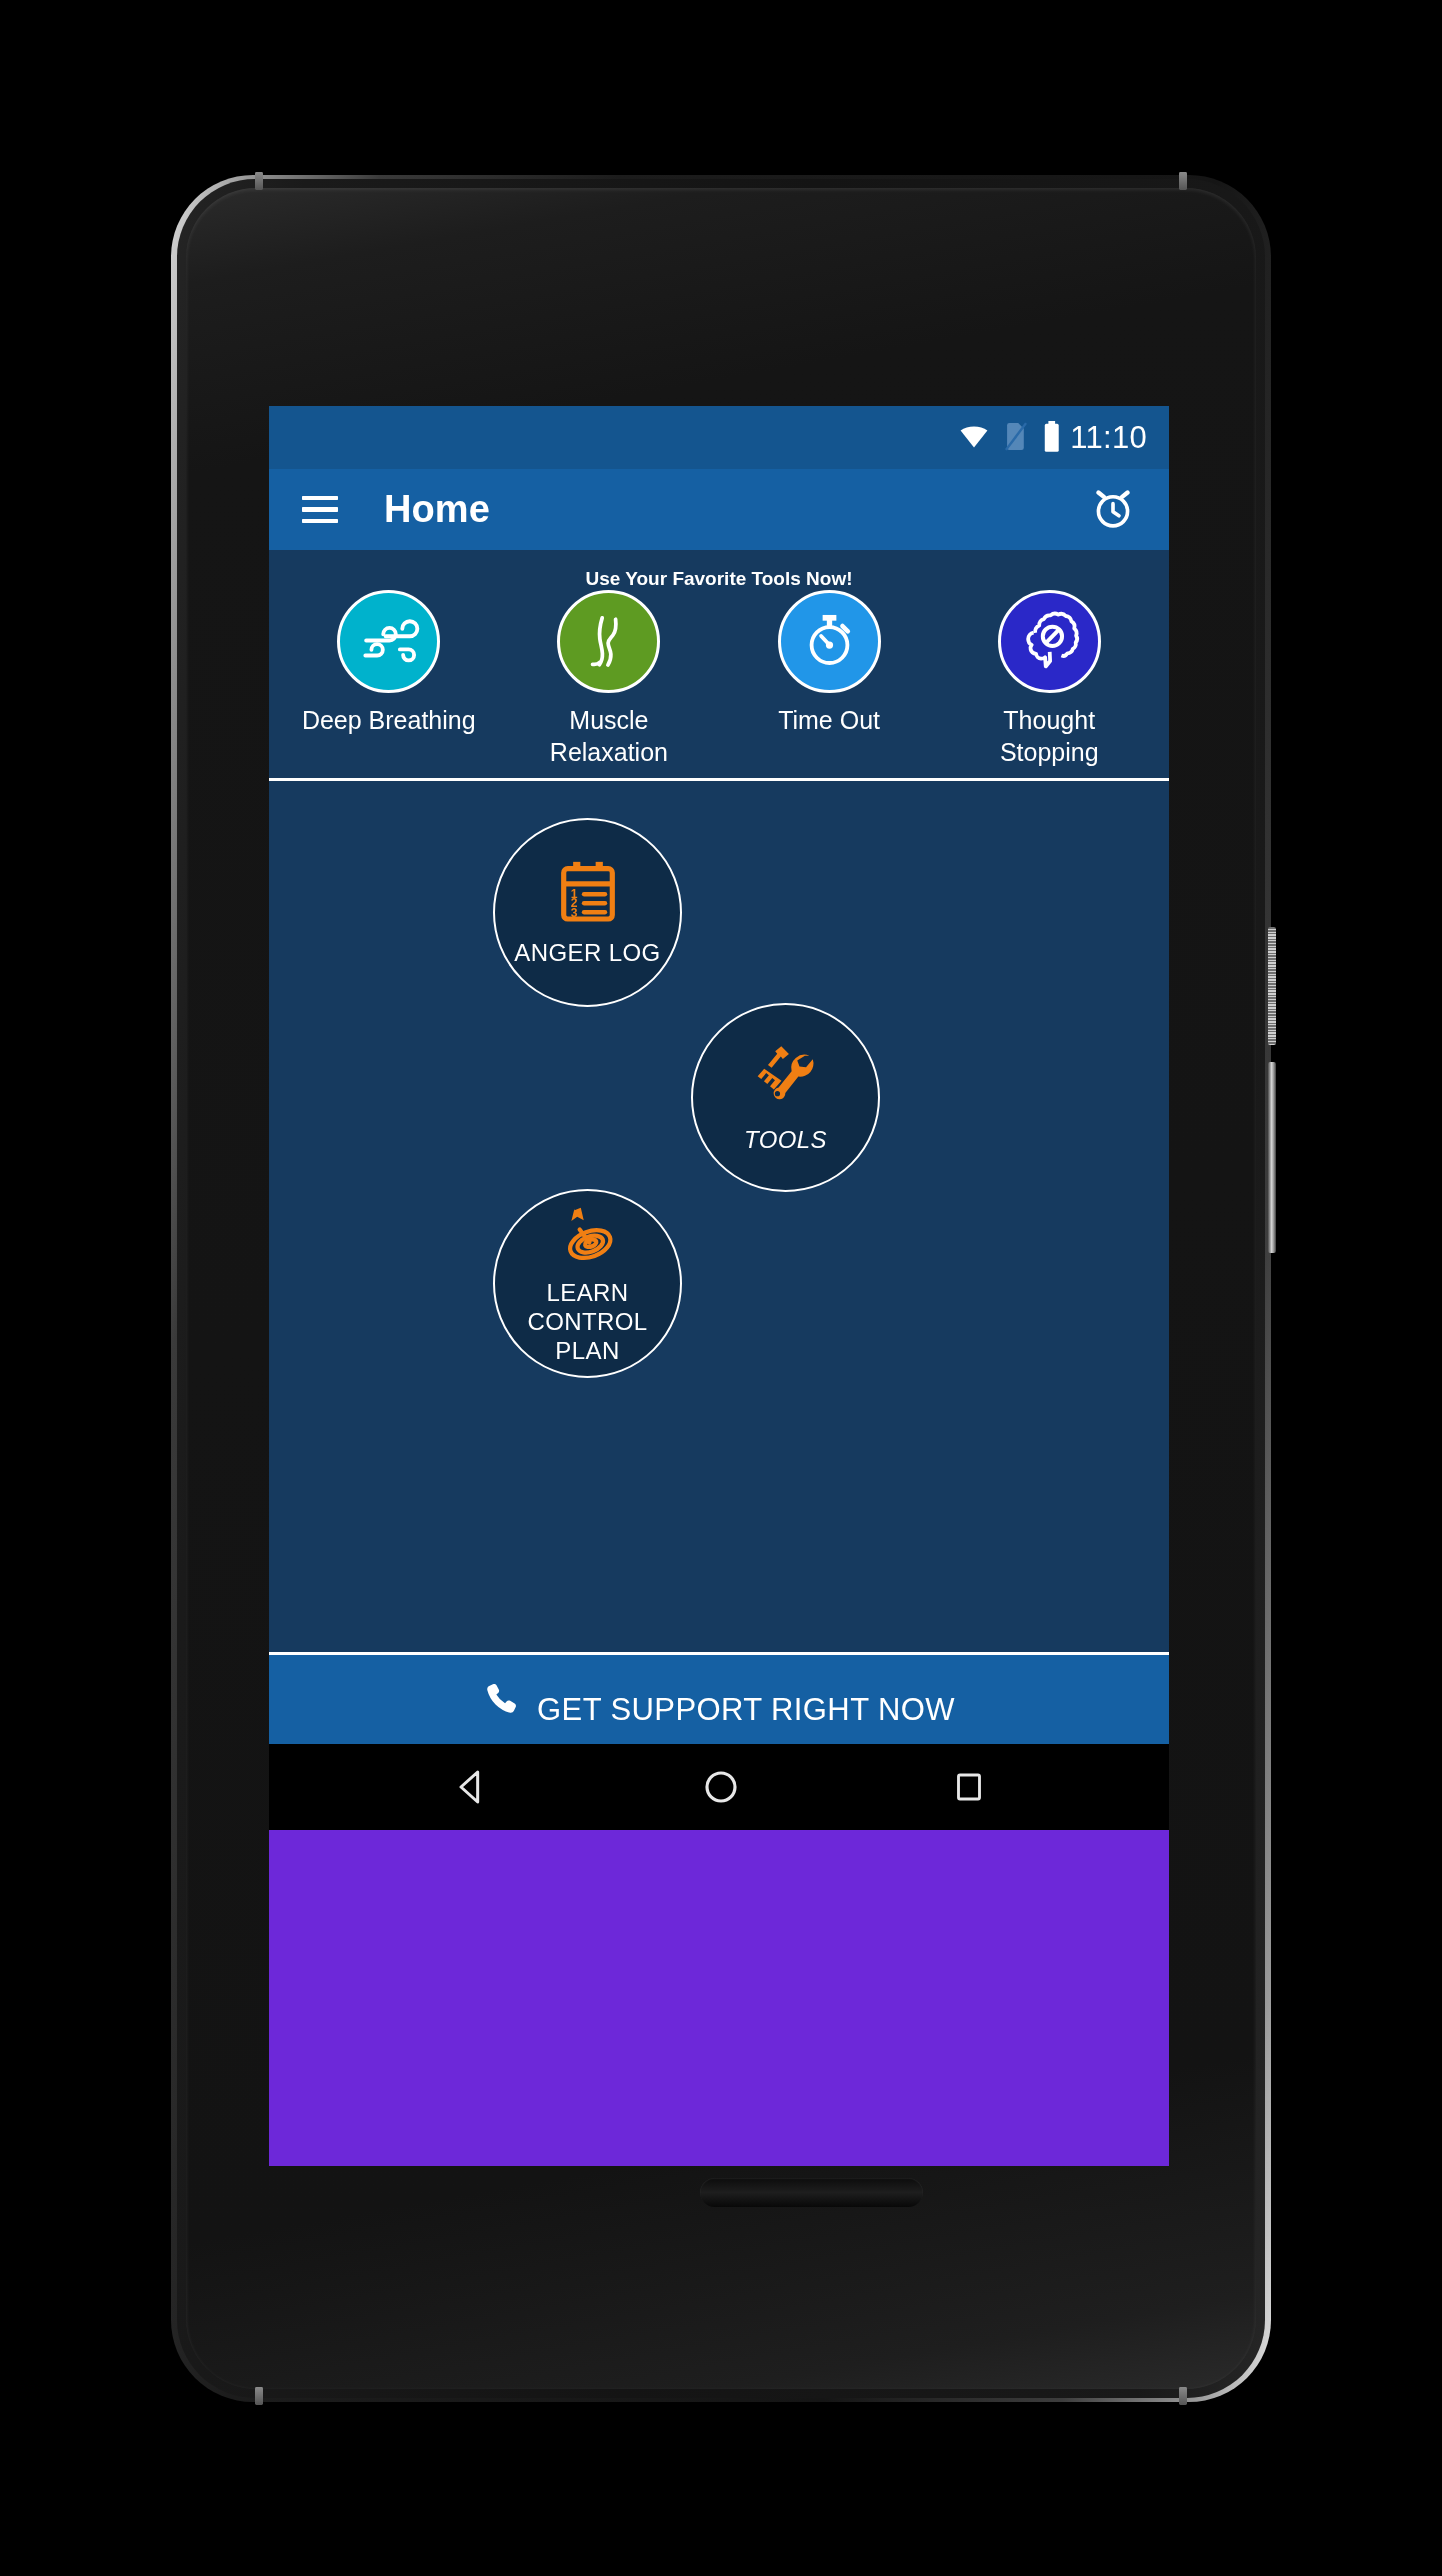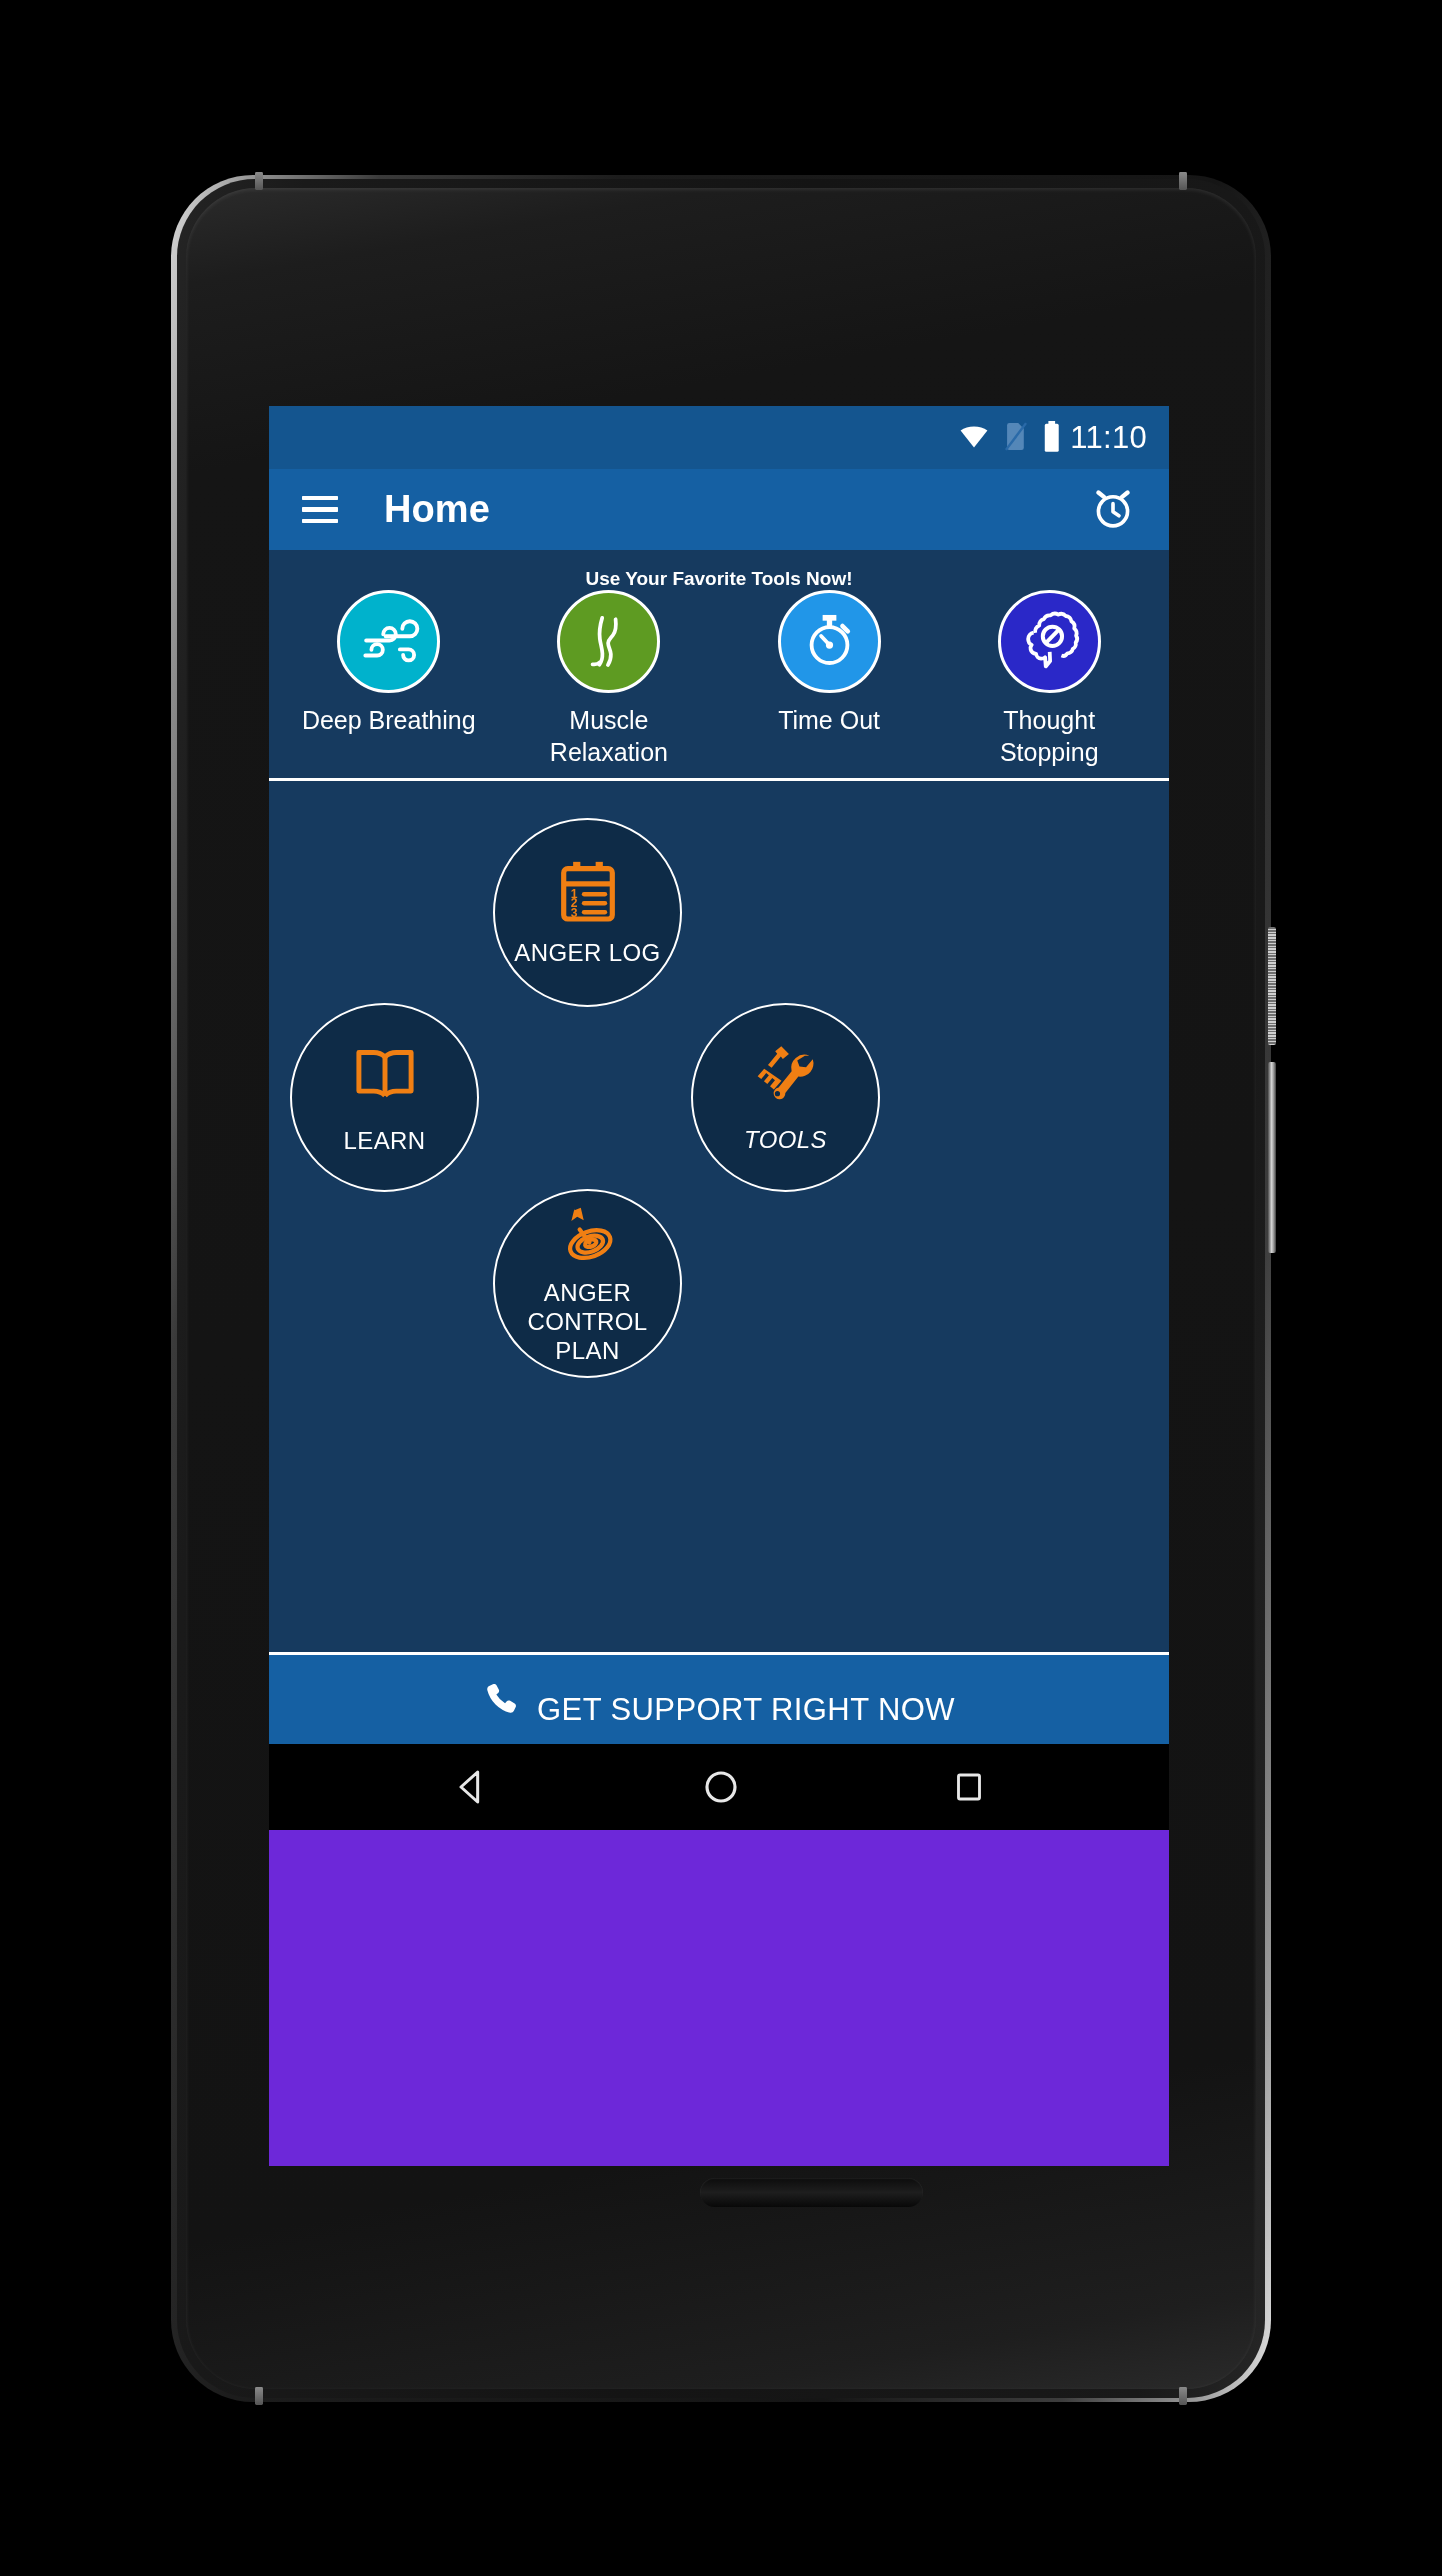--- a/index.html
+++ b/index.html
@@ -411,32 +411,20 @@
               <line x1="14.2" y1="25" x2="23.6" y2="25"></line>
             </g>
             <text x="8.3" y="18.6" font-family="Liberation Sans, sans-serif" font-size="5.4" font-weight="bold" fill="#F07F13">1</text>
             <text x="8.3" y="22.8" font-family="Liberation Sans, sans-serif" font-size="5.4" font-weight="bold" fill="#F07F13">2</text>
             <text x="8.3" y="27" font-family="Liberation Sans, sans-serif" font-size="5.4" font-weight="bold" fill="#F07F13">3</text>
           </svg>
         </div>
         <div class="nav-label">ANGER LOG</div>
       </div>
 
-      <div class="nav-circle" id="nav-learn">
-        <div class="nav-icon">
-          <svg width="72" height="72" viewBox="0 0 32 32">
-            <g fill="none" stroke="#F07F13" stroke-width="2.2" stroke-linejoin="round">
-              <path d="M16 8.4C14.6 7 13.2 6.4 11 6.4H4.4v17.2H11c2.2 0 3.6.6 5 2"></path>
-              <path d="M16 8.4C17.4 7 18.8 6.4 21 6.4h6.6v17.2H21c-2.2 0-3.6.6-5 2"></path>
-              <line x1="16" y1="8.4" x2="16" y2="25.6"></line>
-            </g>
-          </svg>
-        </div>
-        <div class="nav-label">LEARN</div>
-      </div>
 
       <div class="nav-circle" id="nav-tools">
         <div class="nav-icon">
           <svg width="72" height="72" viewBox="0 0 32 32">
             <g fill="#F07F13">
               <path d="M13.9 3.2 11.2 5.4l.9 1.1-4.1 5 1.6 1.3 4.1-5 .9 1.1 2.7-2.2-3.4-3.5Z"></path>
               <path d="M6.3 13.2 3.4 16.5l1.6 1.3 2.2-2.7 1.2 1-2.2 2.7 1.5 1.2 2.2-2.7 1.2 1-2.2 2.7 1.7 1.4 3.4-3.9-7.7-5.3Z"></path>
               <path d="M26.4 7.4a5.9 5.9 0 0 0-7.9 6.9l-5.8 7.3a2.6 2.6 0 1 0 3 2.4l5.8-7.3a5.9 5.9 0 0 0 6.4-7.7l-3 3.6-2.9-.4-1-2.7 3.4-2.1Z"></path>
             </g>
             <circle cx="12.2" cy="24.3" r="1.15" fill="#0E2B47"></circle>
@@ -450,21 +438,21 @@
           <svg width="72" height="72" viewBox="0 0 32 32">
             <path d="M10.6 3.4 9.2 8.9l2.6-1.9 2.9 1.6-1.3-5.6-2.8 1.2Z" fill="#F07F13" transform="translate(-0.6,0.4)"></path>
             <g fill="none" stroke="#F07F13" stroke-width="1.9" stroke-linecap="round">
               <ellipse cx="17" cy="19.6" rx="9.3" ry="5.6" transform="rotate(-20 17 19.6)"></ellipse>
               <ellipse cx="17" cy="19.6" rx="5.9" ry="3.4" transform="rotate(-20 17 19.6)"></ellipse>
               <ellipse cx="17.2" cy="19.2" rx="2.6" ry="1.5" transform="rotate(-20 17.2 19.2)"></ellipse>
               <path d="M12.3 13.1 16.6 18.9"></path>
             </g>
           </svg>
         </div>
-        <div class="nav-label">ANGER CONTROL PLAN</div>
+        <div class="nav-label">LEARN CONTROL PLAN</div>
       </div>
 
     </div>
 
     <div class="bottom-divider"></div>
 
     <div class="support-bar">
       <span>
         <svg width="36" height="36" viewBox="0 0 24 24">
           <path fill="#ffffff" d="M6.6 2.2 4.1 3.4c-1 .5-1.5 1.6-1.2 2.7a21 21 0 0 0 15 15c1.1.3 2.2-.2 2.7-1.2l1.2-2.5c.4-.9.1-1.9-.7-2.4l-3-1.8c-.8-.5-1.8-.3-2.4.4l-1 1.2a16 16 0 0 1-5.8-5.8l1.2-1c.7-.6.9-1.6.4-2.4L9 2.9c-.5-.8-1.5-1.1-2.4-.7Z"></path>

